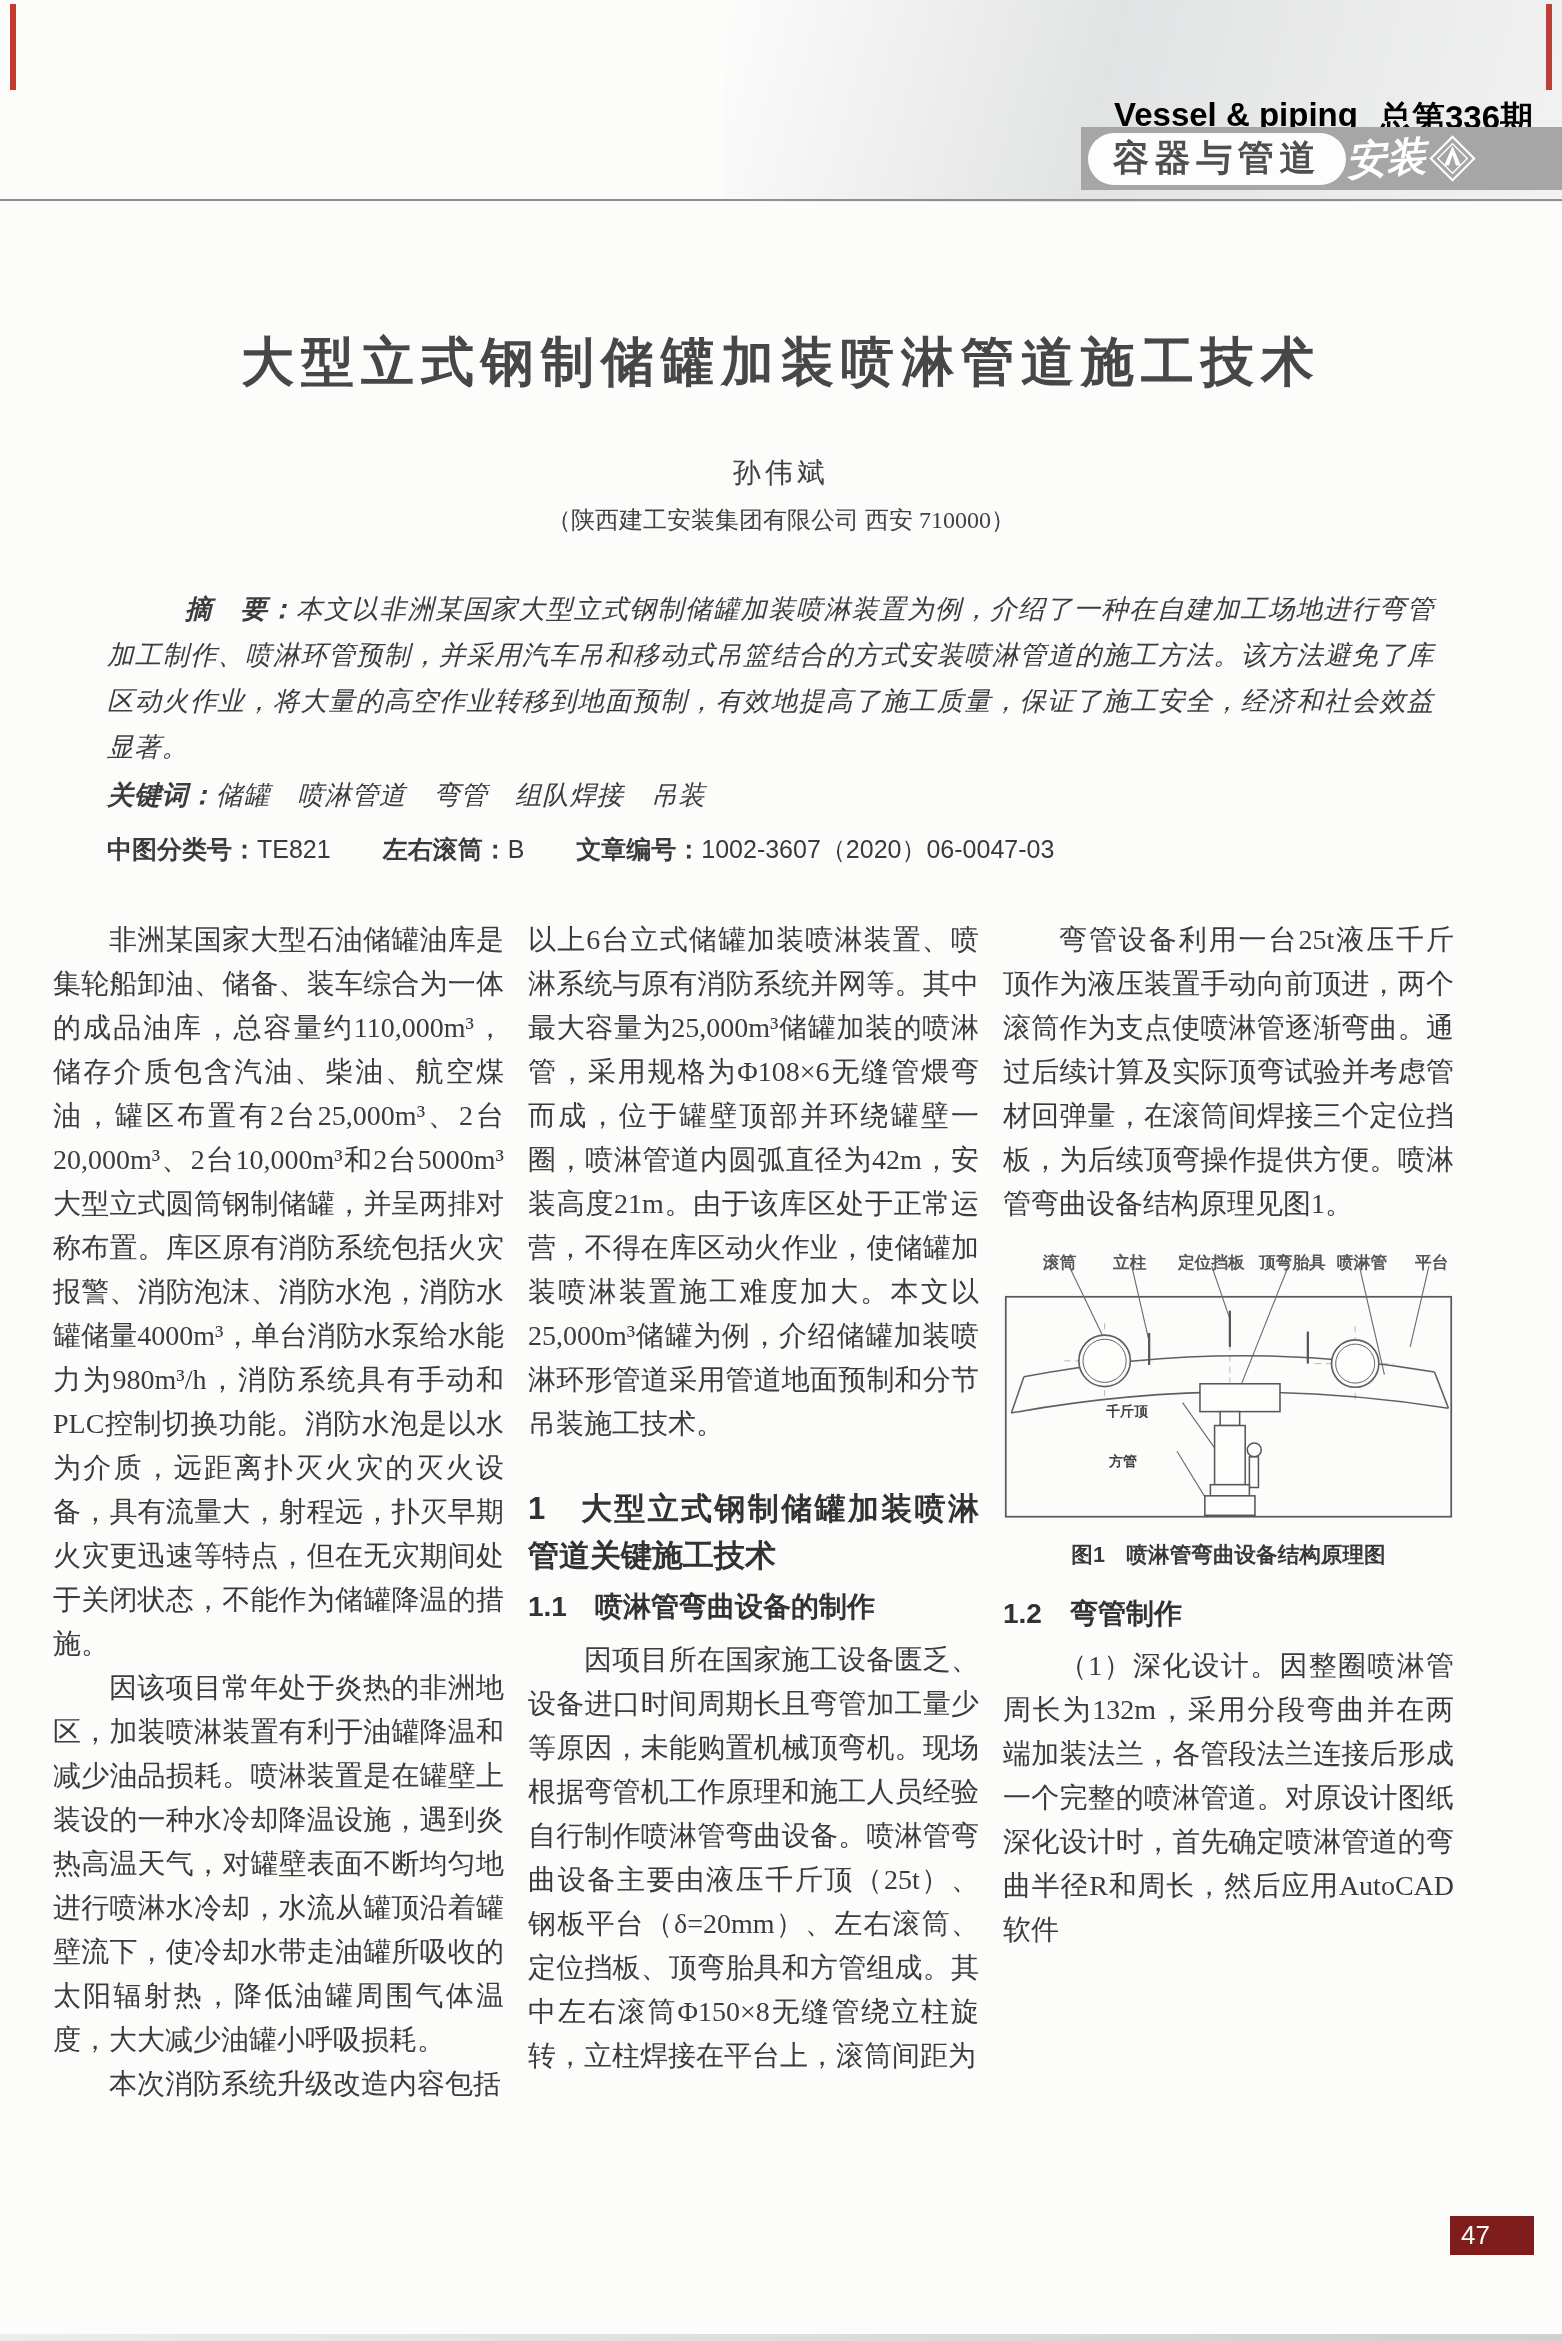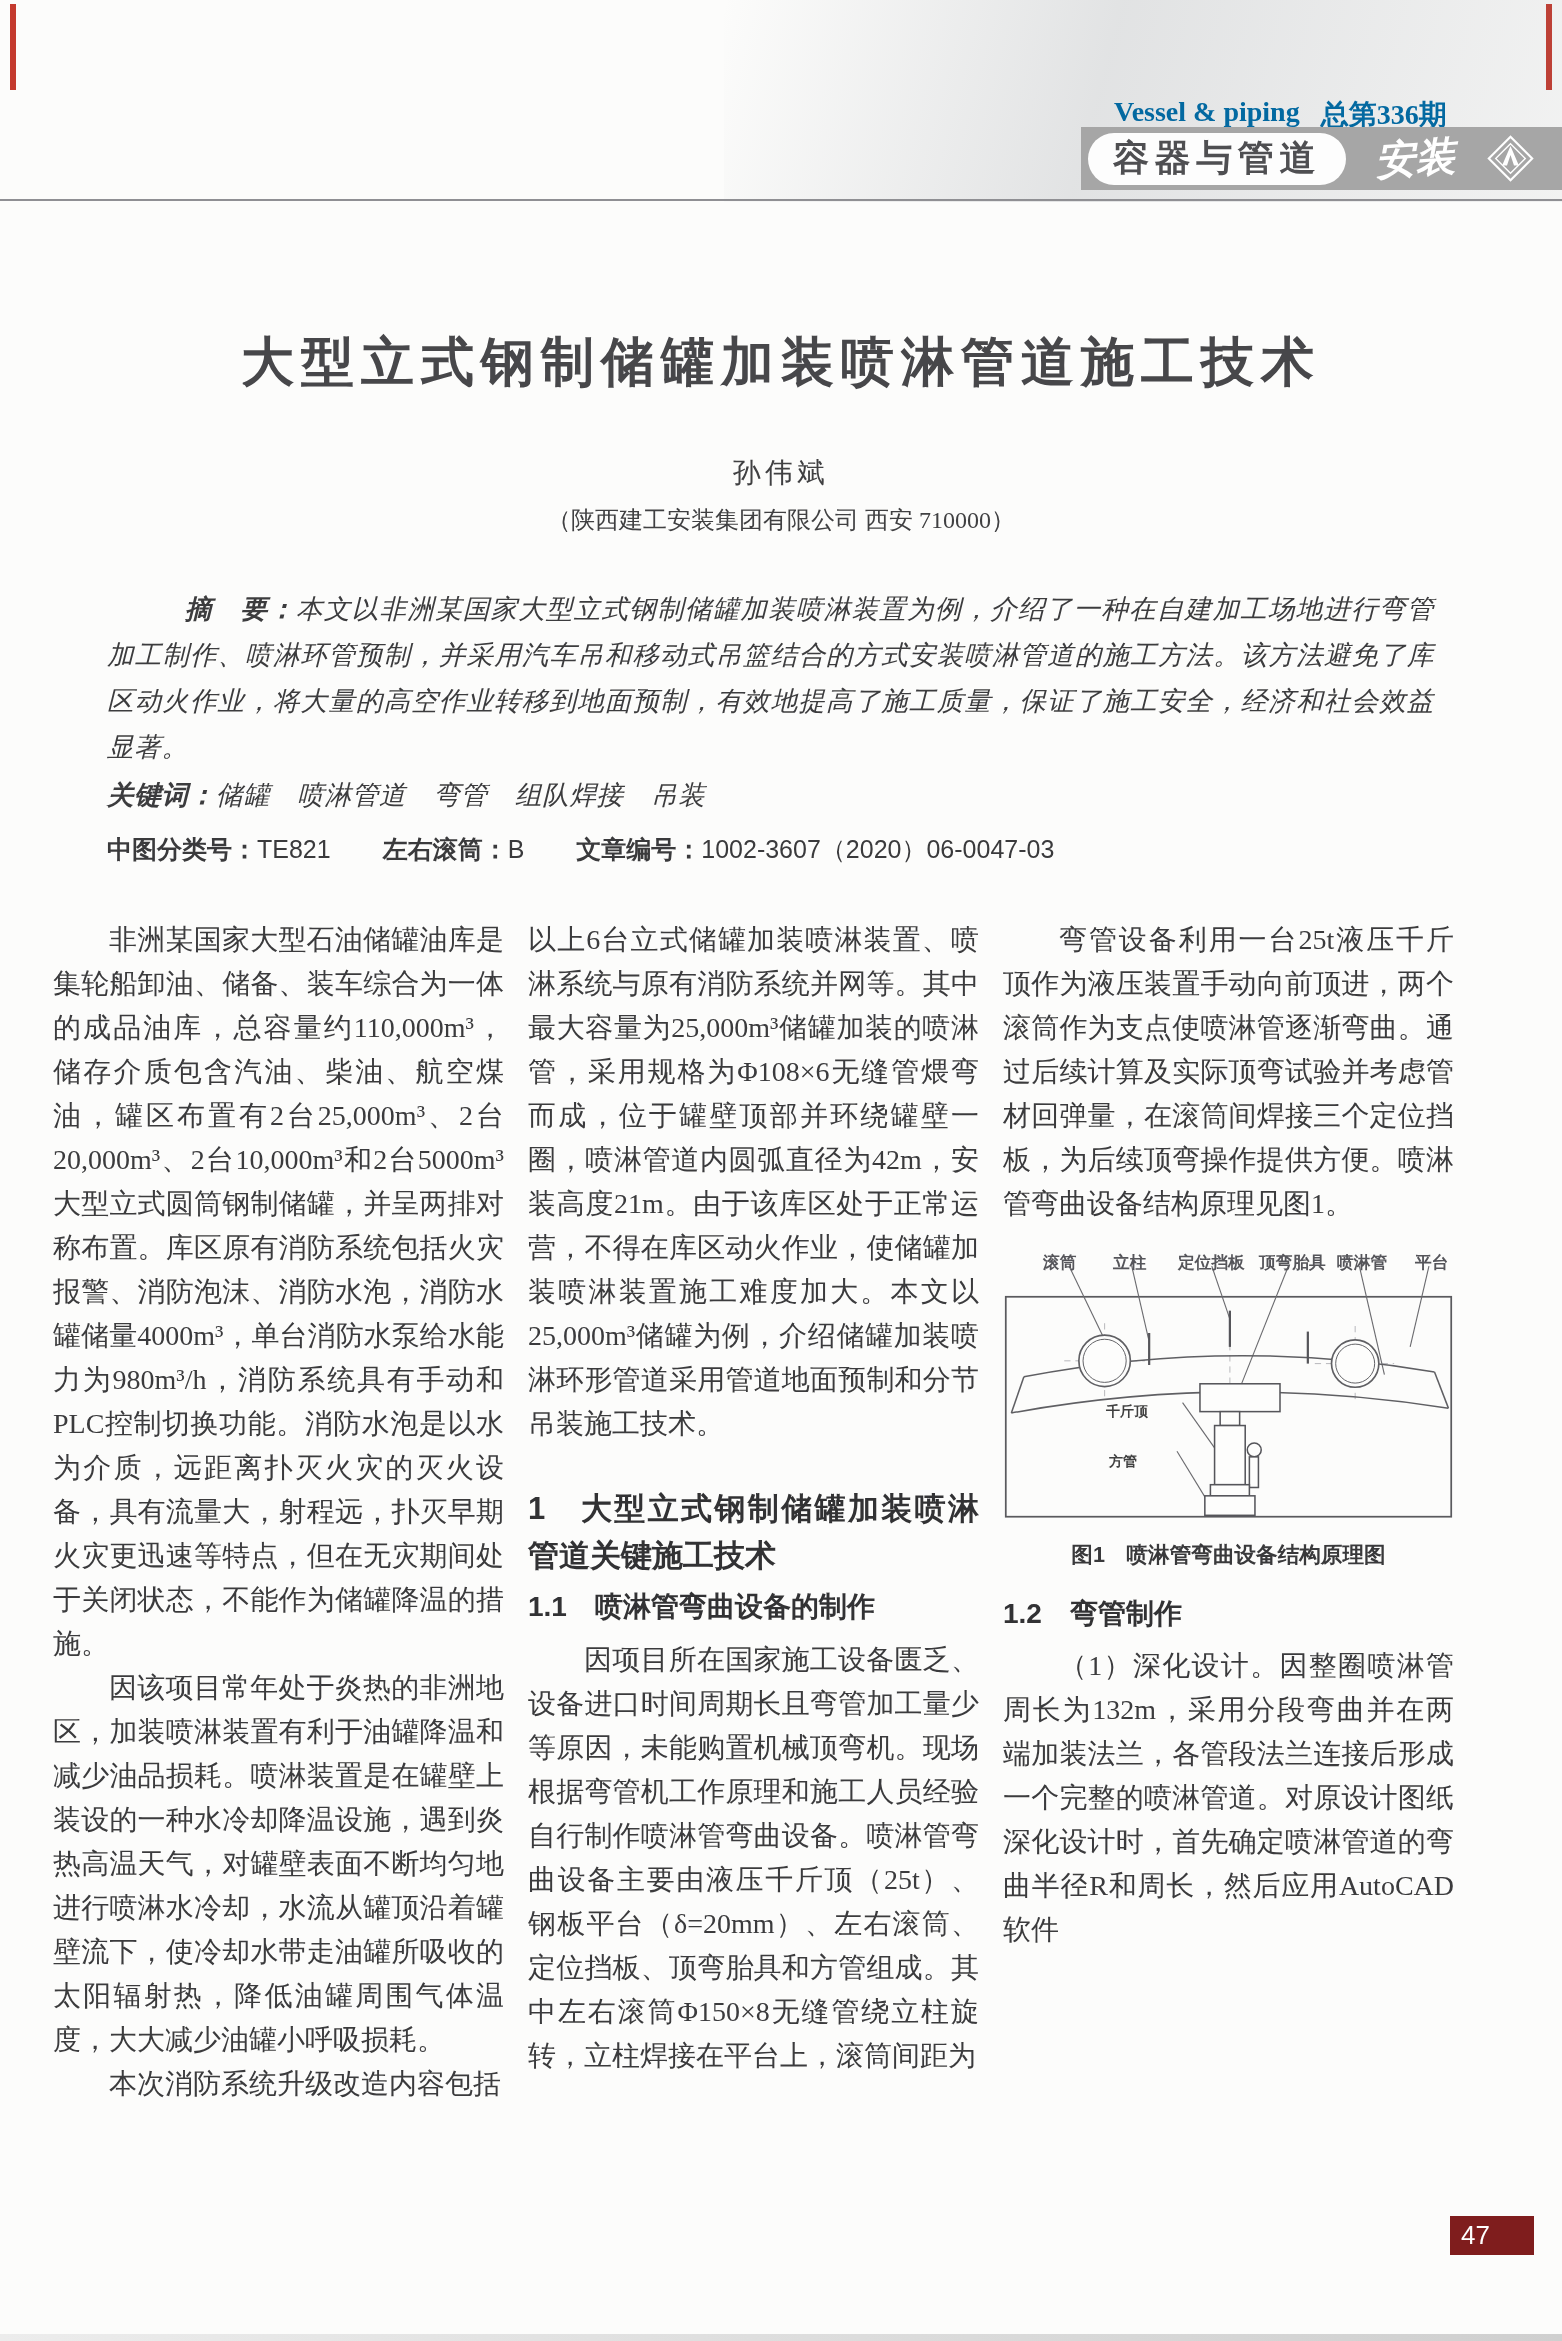--- a/index.html
+++ b/index.html
@@ -20,26 +20,26 @@
   .scan-shade {
     position: absolute; left: 724px; top: 0; width: 838px; height: 202px;
     background: linear-gradient(105deg, rgba(0,0,0,0) 0%, rgba(120,126,134,0.20) 45%, rgba(120,126,134,0.08) 100%);
   }
   .bottom-shade { position: absolute; left: 0; top: 2334px; width: 1562px; height: 8.4px;
     background: linear-gradient(to right, #ececec, #cfcfcf); }
 
   
   .journal-line {
     position: absolute; left: 1114px; top: 96px;
-    font-family: Liberation Serif, serif;
-    font-size: 28px; color: #0369a1; display: flex; gap: 21px; font-weight: bold;
+    font-family: Liberation Sans, sans-serif;
+    font-size: 33px; color: #000000; display: flex; gap: 21px; font-weight: bold;
   }
   .section-bar {
     position: absolute; left: 1081px; top: 127px; width: 481px; height: 63px;
-    background: #a6a6a6; display: flex; align-items: center; gap: 29px; padding-left: 7px;
+    background: #a6a6a6; display: flex; align-items: center; gap: 0; padding-left: 7px;
   }
   .badge-pill {
     background: #fdfdfd; border-radius: 31px; height: 52px; padding: 0 25px;
     display: flex; align-items: center;
     font-size: 36px; color: #4f4f52; letter-spacing: 5.6px; font-weight: bold;
   }
   .brand-script {
     color: #ffffff; font-size: 40px; font-style: italic; font-weight: bold;
     transform: rotate(-4deg); font-family: "DejaVu Serif", serif;
   }

